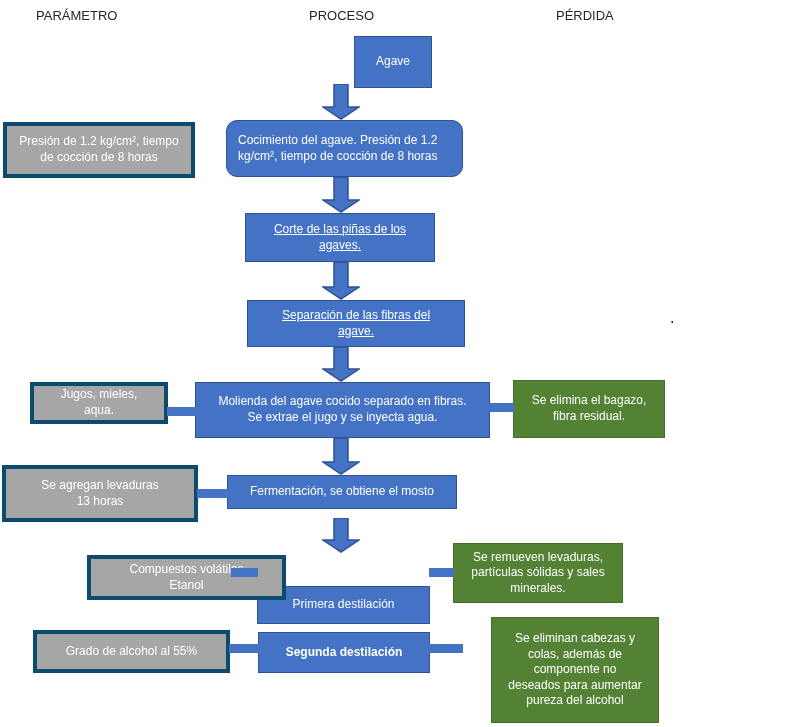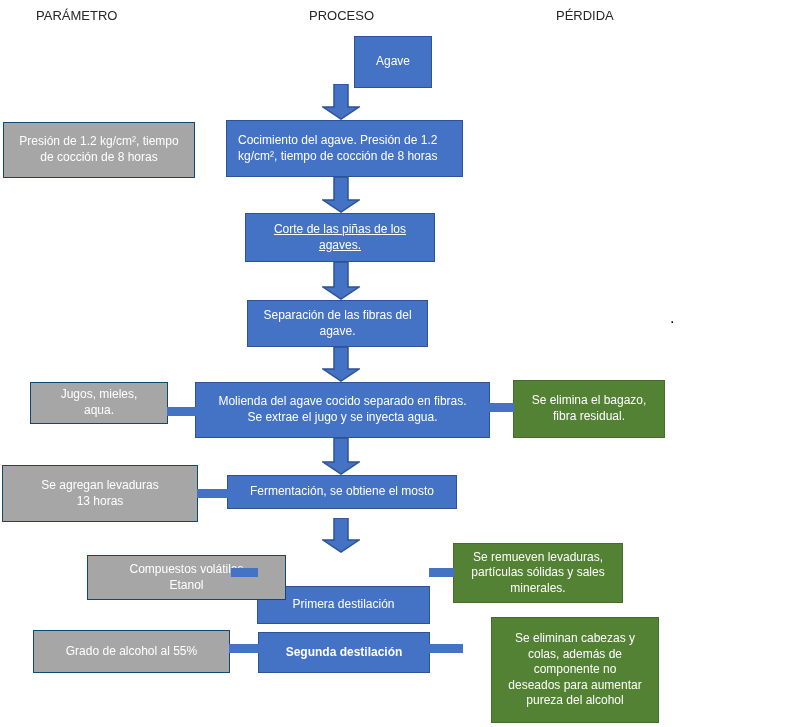--- a/index.html
+++ b/index.html
@@ -10,23 +10,23 @@
   .col-header {
     position:absolute; font-size:13px; color:#262626; white-space:nowrap;
   }
   .node {
     position:absolute; box-sizing:border-box;
     display:flex; align-items:center; justify-content:center;
     text-align:center; color:#ffffff; font-size:12px; line-height:1.3;
     white-space:pre-line;
   }
   .node.blue  { background:#4472C4; border:1.5px solid #2D5394; }
-  .node.gray  { background:#A6A6A6; border:1px solid #0c4a6e; }
+  .node.gray  { background:#A6A6A6; border:4px solid #0c4a6e; }
   .node.green { background:#548235; border:1.5px solid #466C2C; }
-  .node.left-align { justify-content:flex-start; text-align:left; padding:0 11px; }
+  .node.left-align { justify-content:flex-start; text-align:left; padding:0 11px;border-radius:11px; }
   .connector { position:absolute; height:9px; background:#4472C4; }
   .arrow { position:absolute; width:38px; }
   .stray { position:absolute; color:#000; font-size:16px; line-height:16px; }
 </style>
 </head>
 <body>
 
 <div class="canvas">
 
   <div class="col-header" style="left:36px; top:8px;">PARÁMETRO</div>
@@ -34,21 +34,21 @@
   <div class="col-header" style="left:556px; top:8px;">PÉRDIDA</div>
 
   <div class="node blue" style="left:322px; top:36px; width:78px; height:52px;margin-left:32px;">Agave</div>
 
   <div class="node blue left-align" style="left:226px; top:120px; width:237px; height:57px;">Cocimiento del agave. Presión de 1.2
 kg/cm², tiempo de cocción de 8 horas</div>
 
   <div class="node blue" style="left:245px; top:213px; width:190px; height:49px;text-decoration:underline;">Corte de las piñas de los
 agaves.</div>
 
-  <div class="node blue" style="left:247px; top:300px; width:181px; height:47px;">Separación de las fibras del
+  <div class="node blue" style="left:247px; top:300px; width:218px; height:47px;text-decoration:underline;">Separación de las fibras del
 agave.</div>
 
   <div class="node blue" style="left:195px; top:382px; width:295px; height:56px;">Molienda del agave cocido separado en fibras.
 Se extrae el jugo y se inyecta agua.</div>
 
   <div class="node blue" style="left:227px; top:475px; width:230px; height:34px;">Fermentación, se obtiene el mosto</div>
 
   <div class="node blue" style="left:257px; top:586px; width:173px; height:38px;text-align:center;">Primera destilación</div>
 
   <div class="node blue" style="left:258px; top:632px; width:172px; height:41px;font-weight:bold;">Segunda destilación</div>

